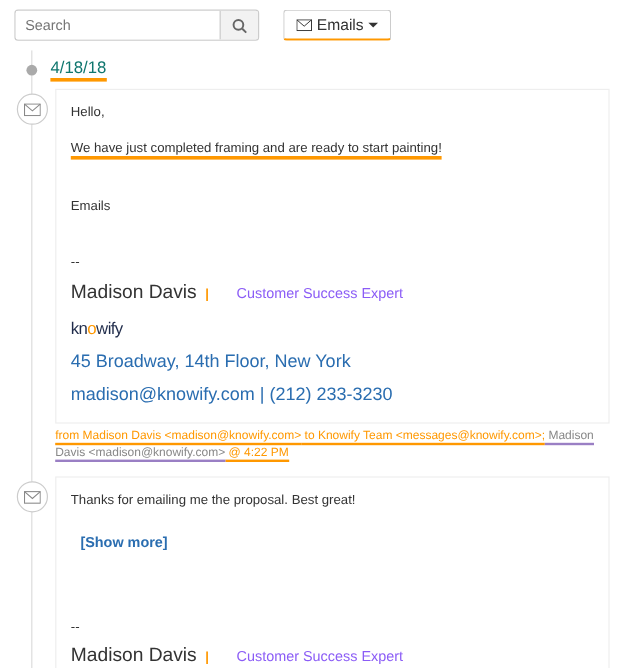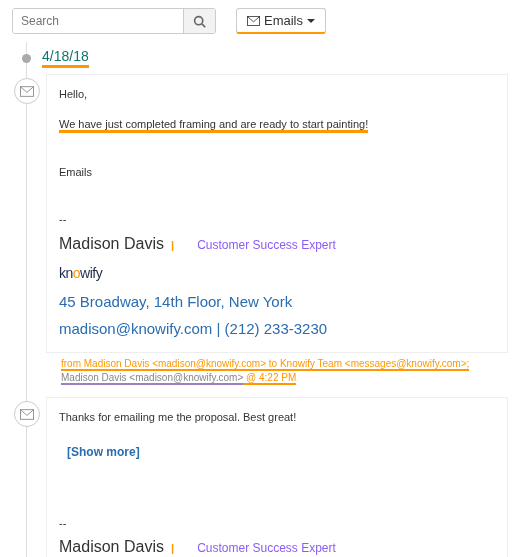--- a/index.html
+++ b/index.html
@@ -102,21 +102,20 @@
     border-radius:50%;
     background:#fff;
     display:flex;align-items:center;justify-content:center;
     color:#888;
   }
   .meta-line {
     font-size:10px;
     color:#888;
     padding: 4px 0 2px 0;
     line-height:1.4;
-    margin-left:15px;
   }
   .meta-line .hl-o { color:#ff9800; border-bottom:2px solid #ff9800; }
   .meta-line .hl-p { border-bottom:2px solid #9a7fc4; }
   .body-block {
     border:1px solid #eee;
     padding:10px 12px;
     font-size:11px;
     color:#333;
     line-height:1.8;
   }

